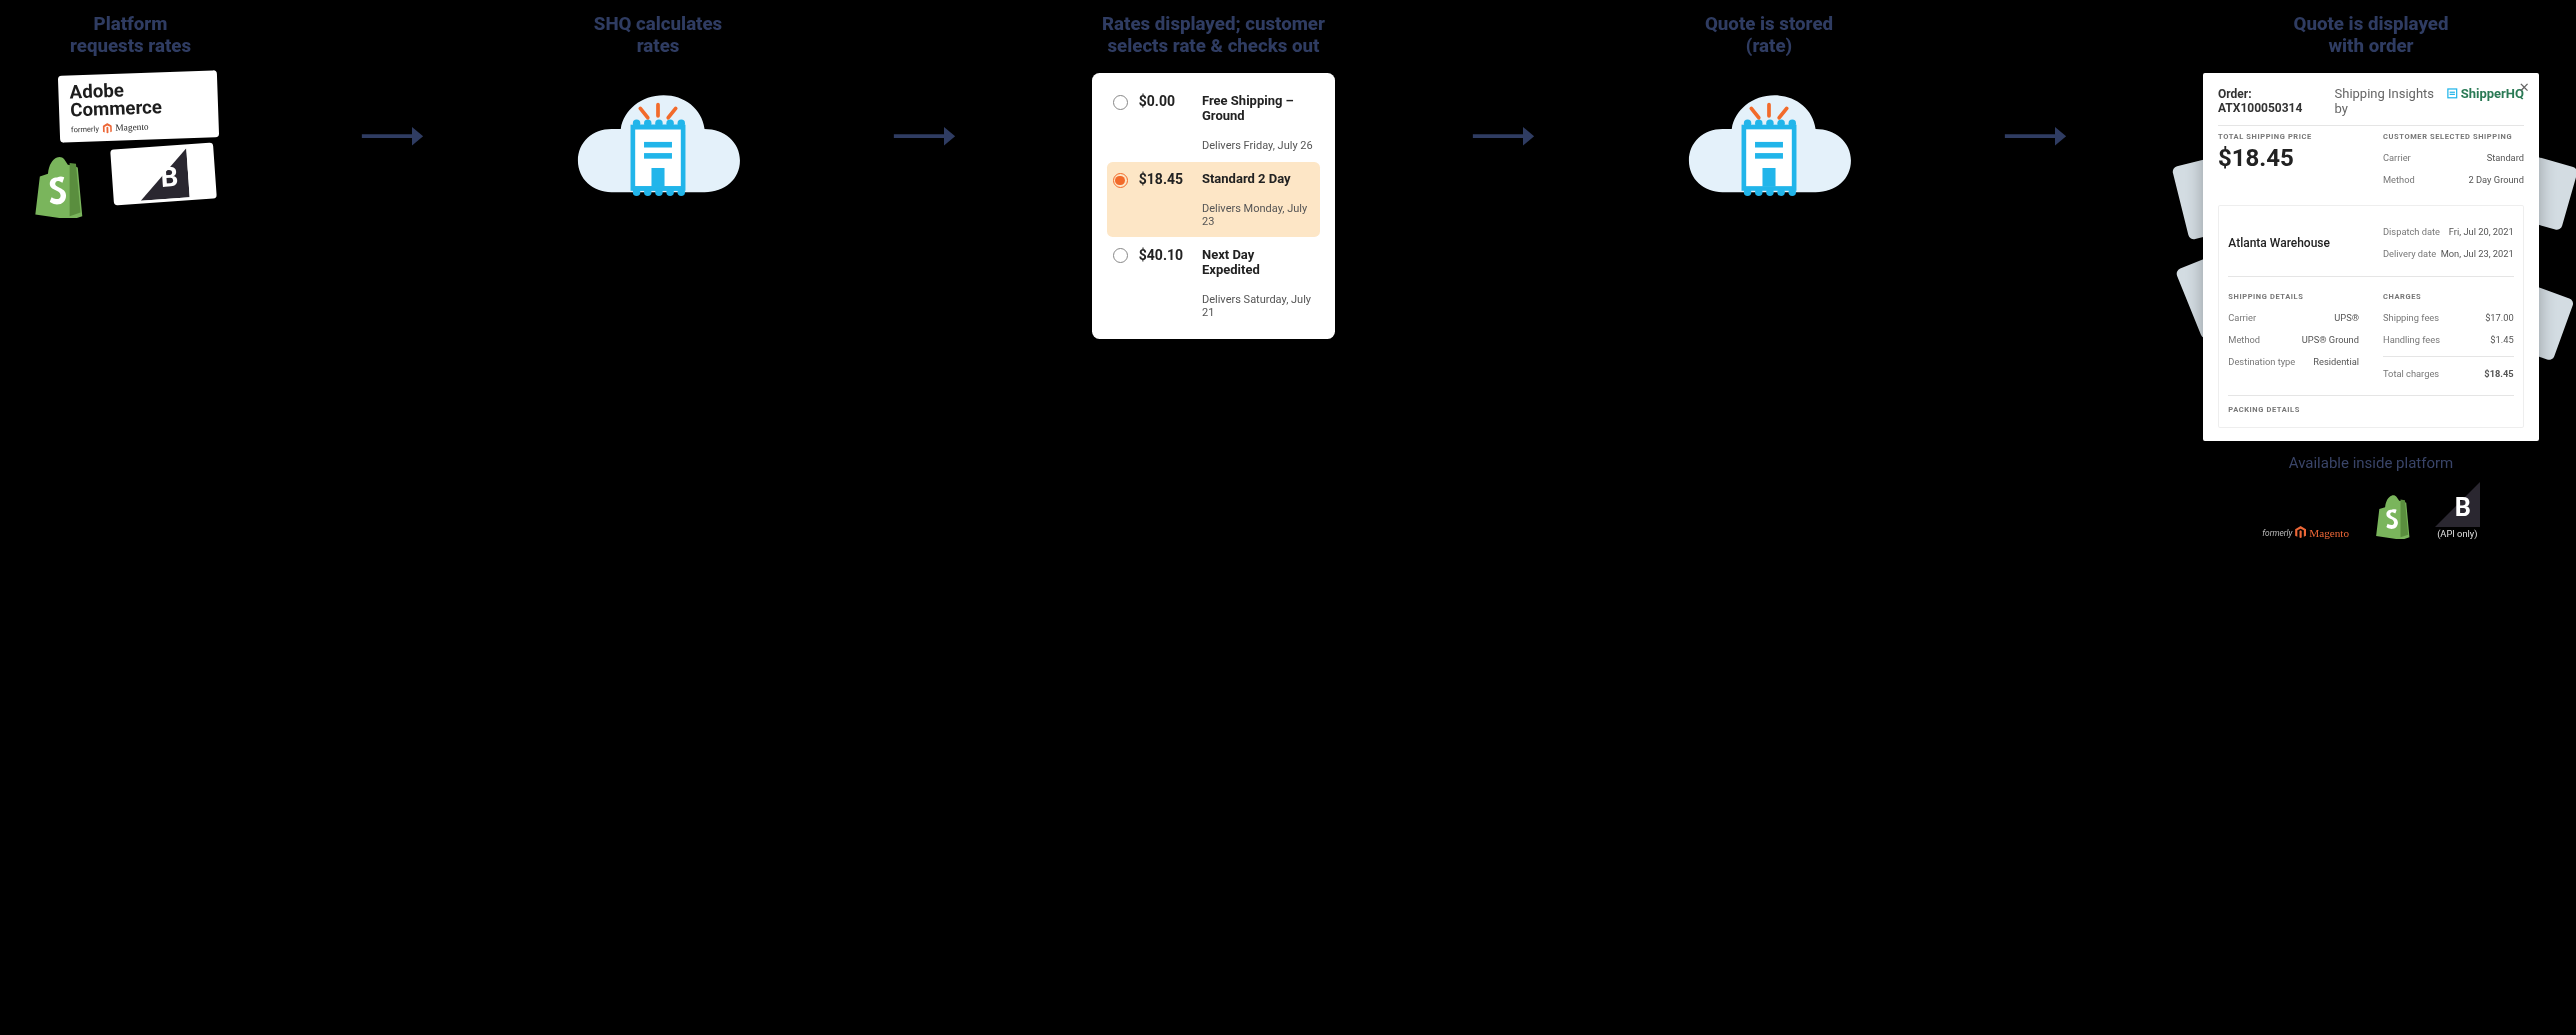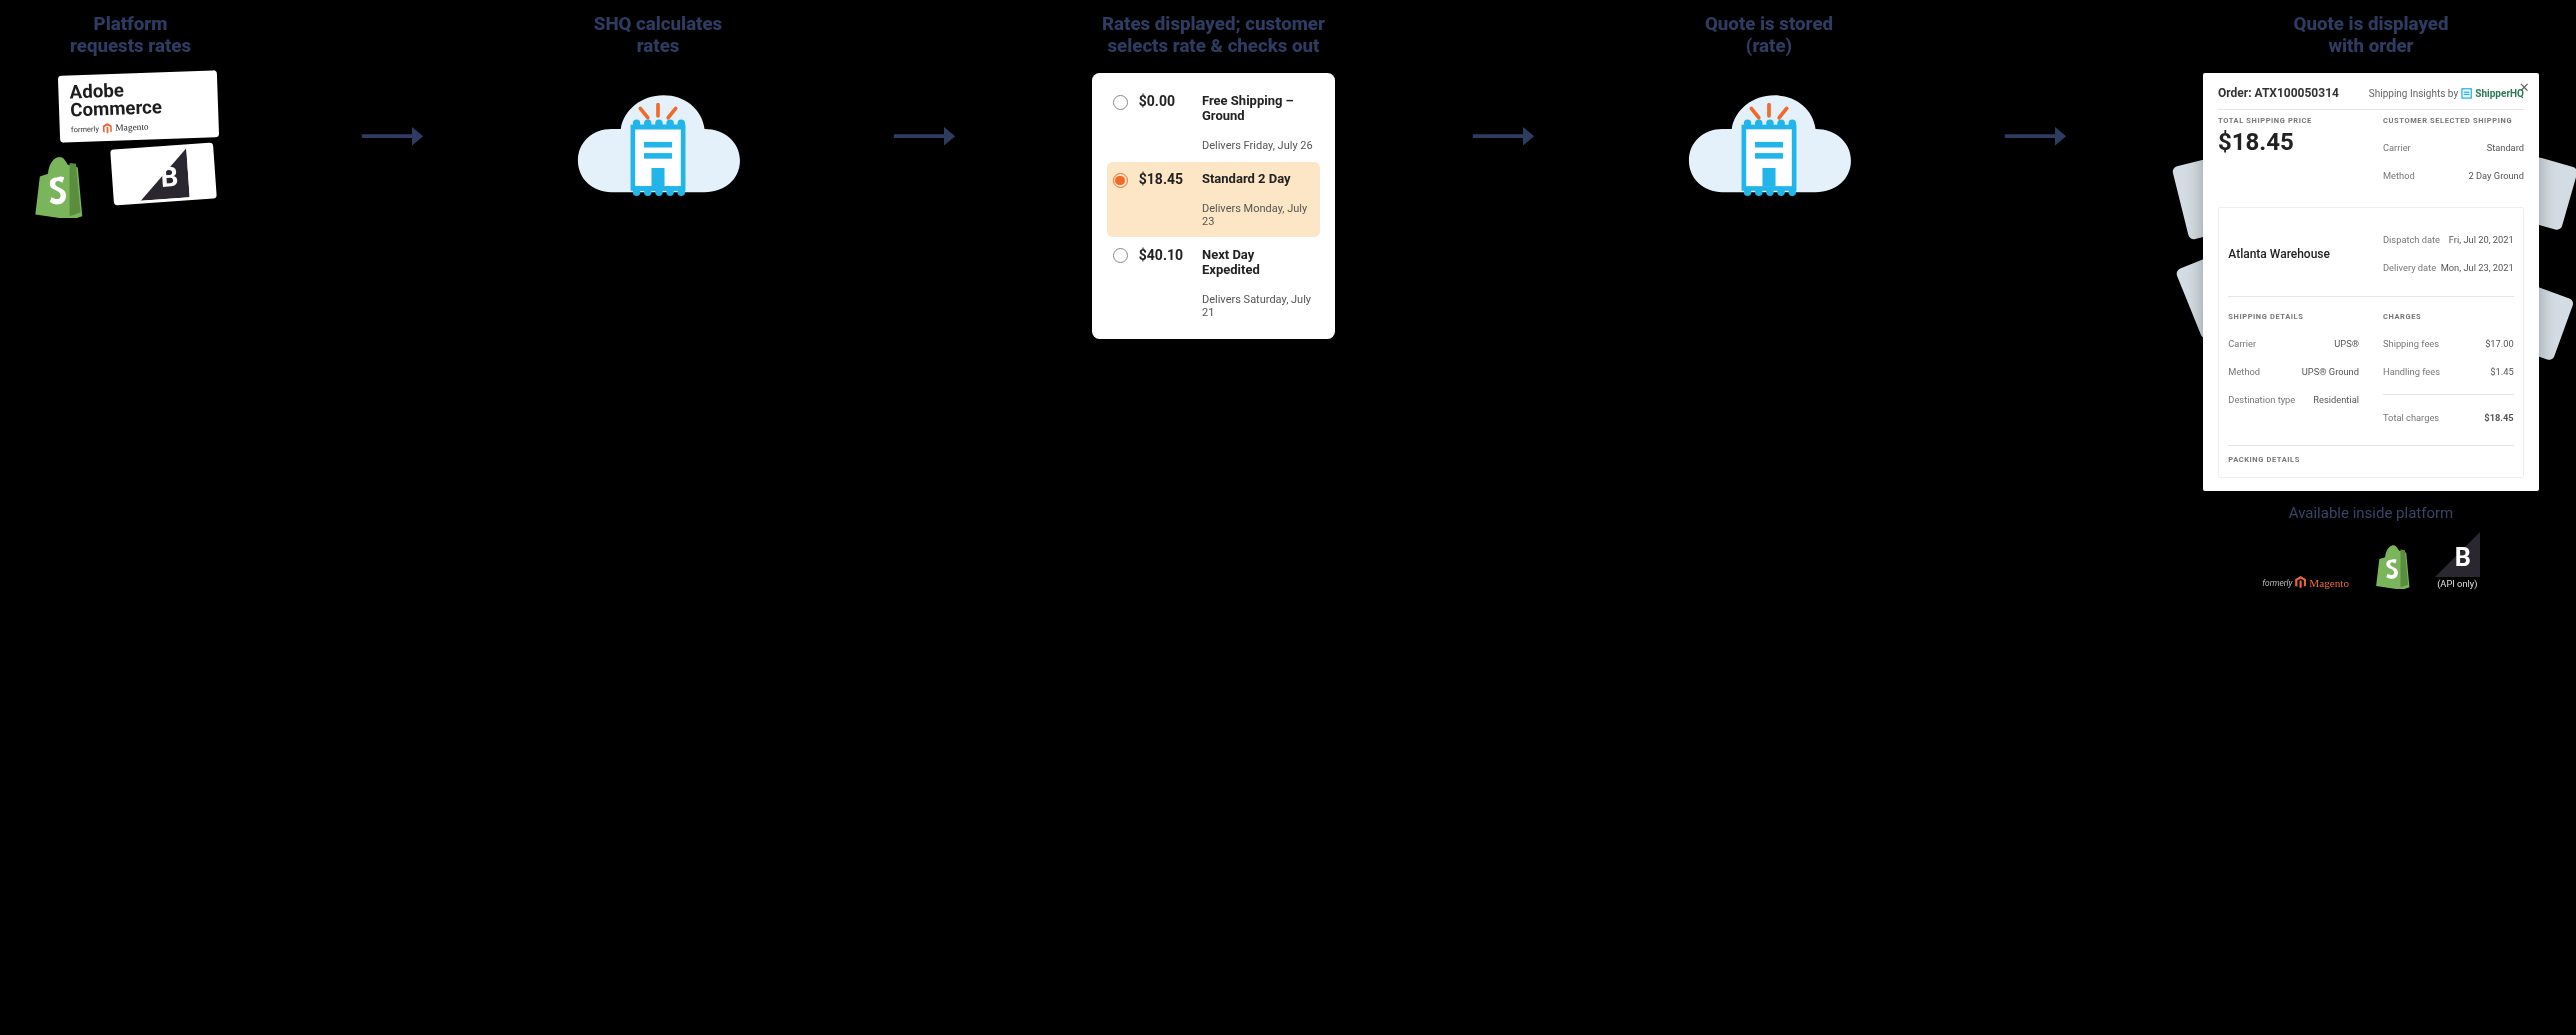--- a/index.html
+++ b/index.html
@@ -32,27 +32,27 @@
   .price{font-weight:700;font-size:14px;color:#222;width:52px;flex:0 0 auto}
   .rate-text .name{font-weight:700;font-size:13px;color:#222}
   .rate-text .date{font-size:11px;color:#555;margin-top:16px}
 
   
   .order-wrap{display:flex;flex-direction:column;align-items:center}
   .order-card{background:#fff;width:336px;border-radius:1.9px;padding:13px 15px;font-size:10.3px;color:#333;box-shadow:0 5.6px 17px rgba(0,0,0,0.3);position:relative}
   .order-card .close{position:absolute;top:7.5px;right:9.3px;color:#666;font-size:13px}
   .order-head{display:flex;justify-content:space-between;align-items:center;margin-bottom:9.3px}
   .order-head .oid{font-weight:700;font-size:12px}
-  .order-head .insights{font-size:10px;color:#666;display:flex;align-items:flex-end;gap:3px}
+  .order-head .insights{font-size:13px;color:#666;display:flex;align-items:flex-start;gap:3px}
   .hr{height:0.9px;background:#e5e5e5;margin:5.6px 0}
   .two-col{display:flex;gap:24px}
   .two-col>div{flex:1}
   .lbl{font-size:7.5px;letter-spacing:.08em;color:#777;text-transform:uppercase;font-weight:700;margin-bottom:3.7px}
   .big-price{font-size:24px;font-weight:700;color:#222}
-  .kv{display:flex;justify-content:space-between;font-size:9.3px;color:#555;margin:17px 0}
+  .kv{display:flex;justify-content:space-between;font-size:9.3px;color:#555;margin:11px 0}
   .kv .k{color:#777}
   .section{border:0.9px solid #eee;border-radius:1.9px;padding:9.3px;margin-top:9.3px}
   .wh{font-size:12px;font-weight:500;color:#222}
   .subhdr{font-size:7.5px;letter-spacing:.08em;color:#777;text-transform:uppercase;font-weight:700;margin:9.3px 0 3.7px}
   .pkg-title{font-weight:700;font-size:10.3px;color:#222}
   .available{color:#3a4569;font-size:15px;margin-top:13px}
   .platform-row{display:flex;gap:22.4px;align-items:flex-end;margin-top:9.3px}
   .api-only{font-size:9.3px;color:#e0e0e0;margin-top:1.9px;text-align:center}
 
   

